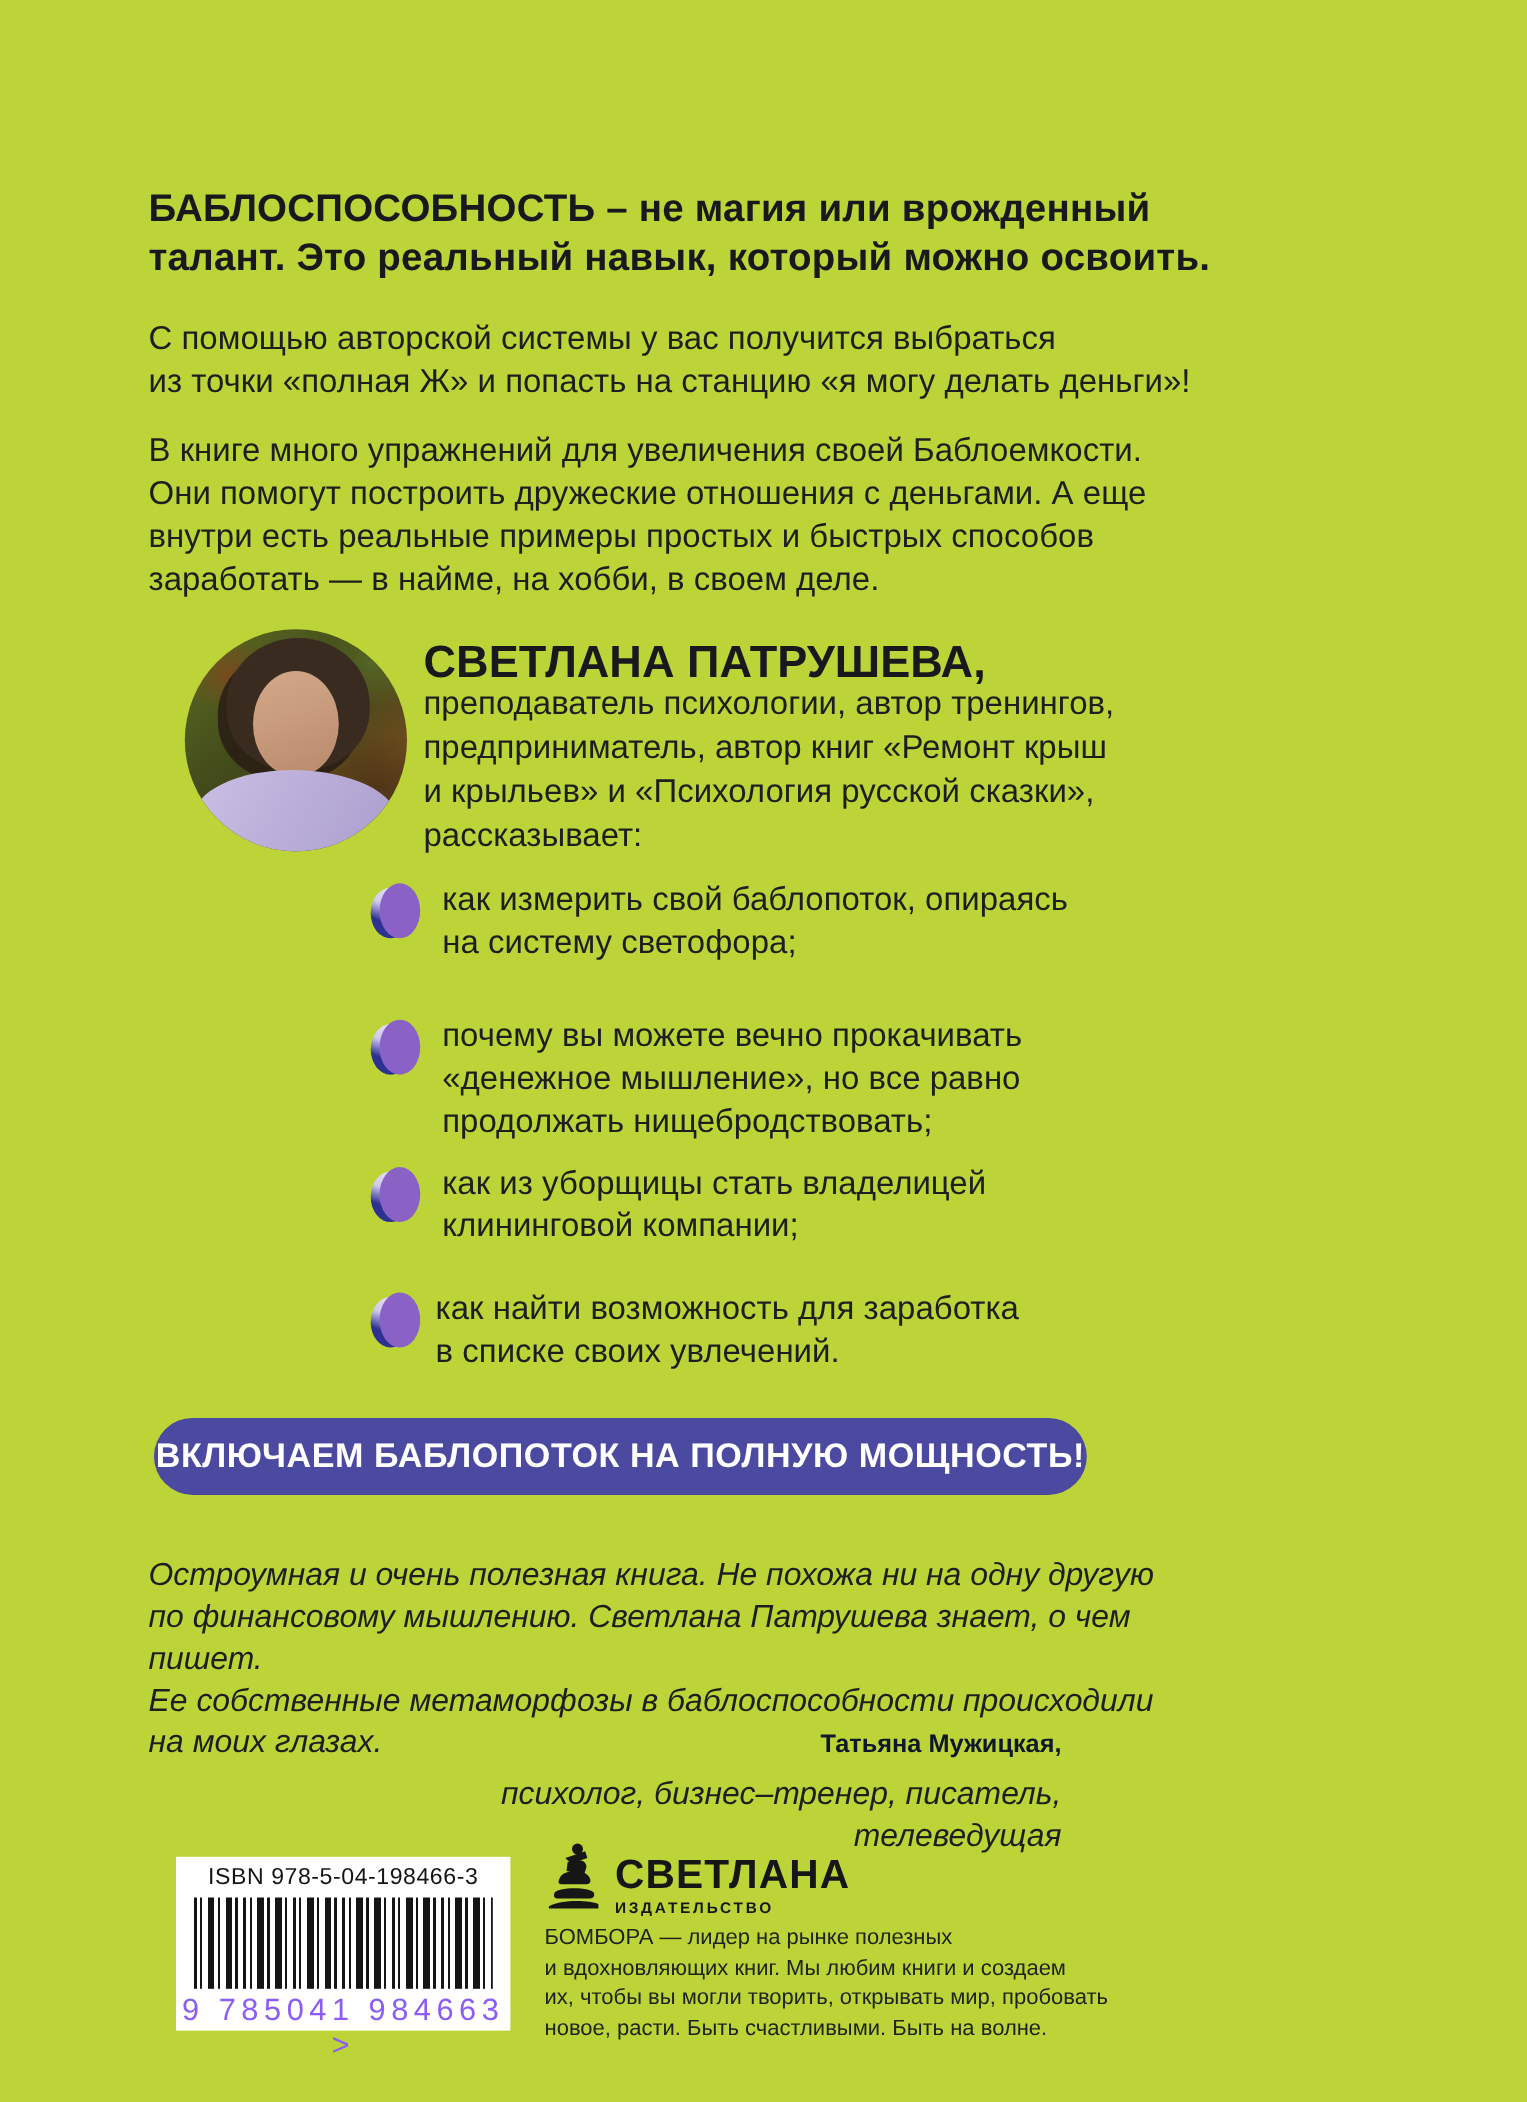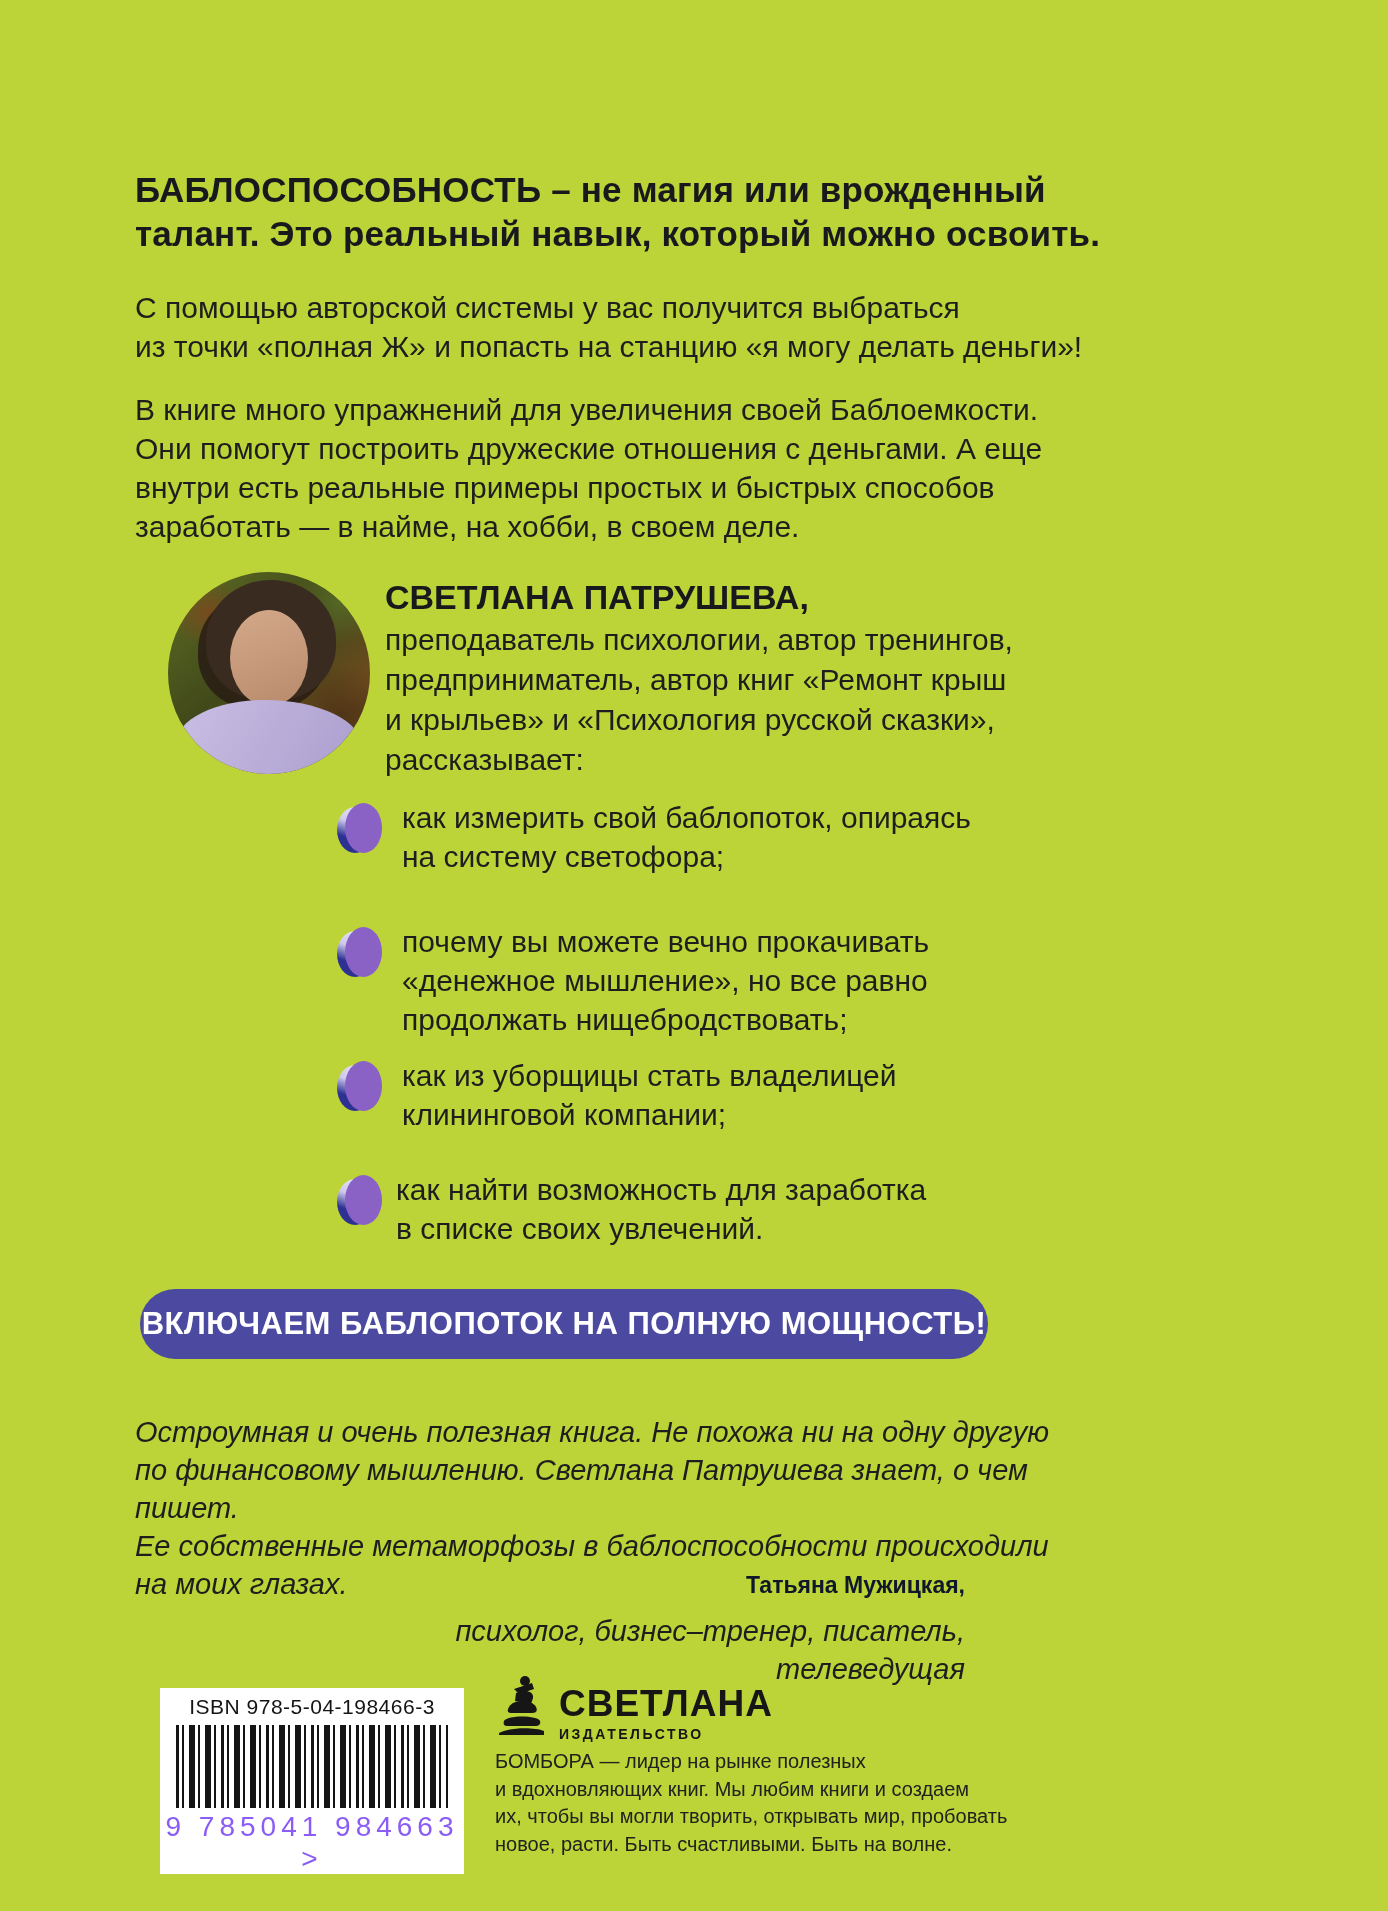--- a/index.html
+++ b/index.html
@@ -40,21 +40,21 @@
     position:absolute; left:62px; top:38px; width:78px; height:96px;
     border-radius:50%; background:linear-gradient(160deg,#d3a98a,#b98a6c);
   }
   .author-photo .shirt {
     position:absolute; left:8px; top:128px; width:186px; height:90px;
     border-radius:48% 52% 0 0; background:linear-gradient(120deg,#cabfe4,#a99ccd);
   }
 
   .author-name {
     position:absolute; left:385px; top:578px; width:650px;
-    font-size:34px; font-weight:bold; color:#17191c;
+    font-size:41px; font-weight:bold; color:#17191c;
   }
   .author-bio {
     position:absolute; left:385px; top:620px; width:660px;
     font-size:30px; line-height:40px;
   }
 
   .bullet-item { position:absolute; left:336px; display:flex; gap:18px; }
   .bullet-item .text { font-size:30px; line-height:39px; width:620px; }
   .coin { position:relative; width:48px; height:58px; flex:0 0 48px; margin-top:2px; }
   .coin .rim {
@@ -81,21 +81,21 @@
   .attr-name {
     position:absolute; left:135px; top:1572px; width:830px;
     text-align:right; font-size:23px; font-weight:bold; color:#0f172a;
   }
   .attr-role {
     position:absolute; left:135px; top:1612px; width:830px;
     text-align:right; font-size:29px; font-style:italic; line-height:38px;
   }
 
   .isbn-box {
-    position:absolute; left:160px; top:1688px; width:304px; height:186px;
+    position:absolute; left:160px; top:1688px; width:304px; height:158px;
     background:#ffffff; padding-top:7px; text-align:center;
   }
   .isbn-label { font-size:21px; color:#141414; letter-spacing:0.5px; }
   .barcode {
     margin:6px 16px 0 16px; height:83px;
     background:repeating-linear-gradient(90deg,
       #141414 0 3px,#fff 3px 6px,#141414 6px 8px,#fff 8px 13px,
       #141414 13px 19px,#fff 19px 22px,#141414 22px 24px,#fff 24px 29px,
       #141414 29px 35px,#fff 35px 38px,#141414 38px 40px,#fff 40px 45px);
   }

